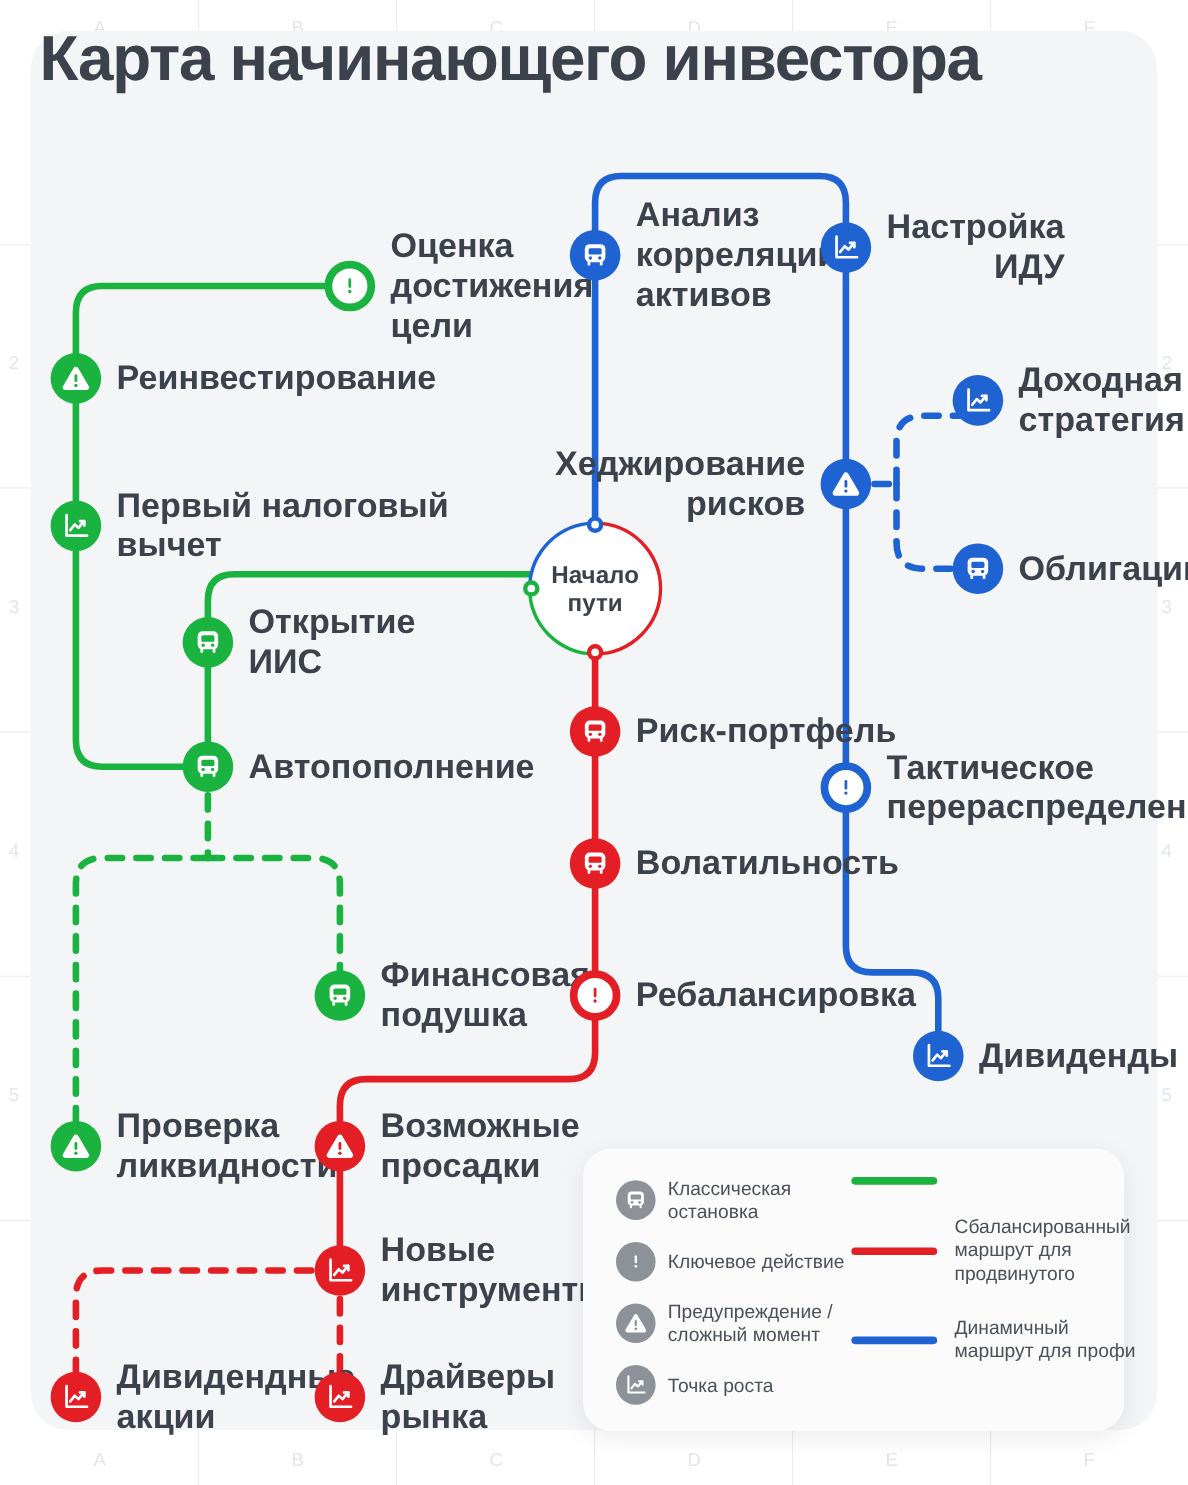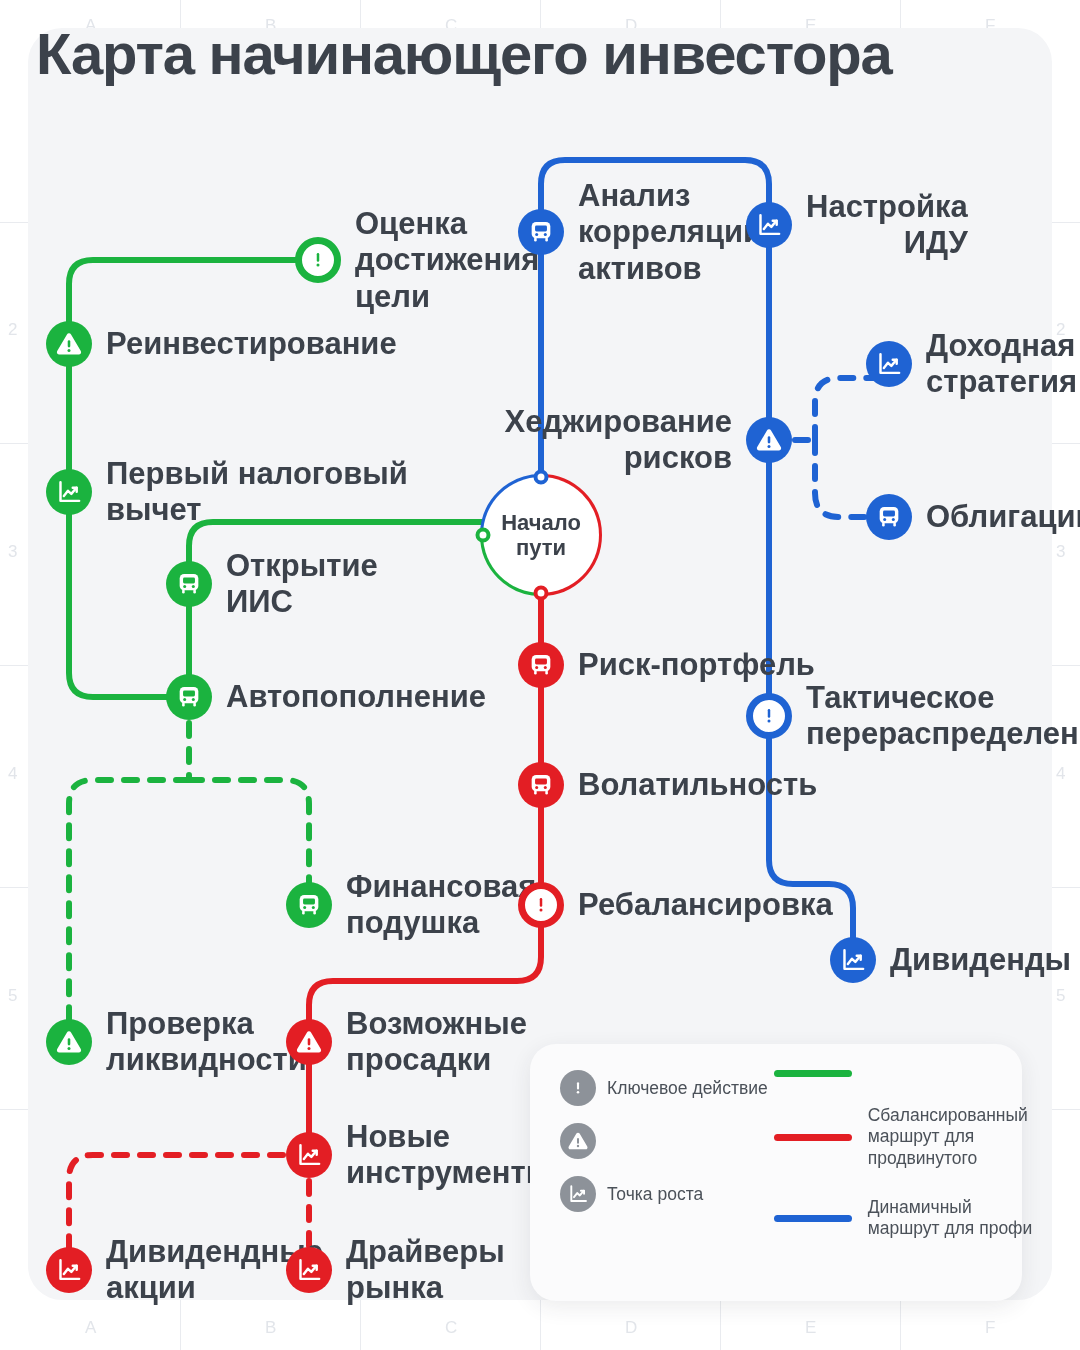--- a/index.html
+++ b/index.html
@@ -197,21 +197,21 @@
       <div class="node" style="left: 69px; top: 344px;">
         <div class="dot solid" style="background: rgb(27, 179, 63);">
           <svg width="28" height="28" viewBox="0 0 24 24">
             <path d="M10.26 3.9 1.9 18.1a2 2 0 0 0 1.74 3h16.72a2 2 0 0 0 1.74-3L13.74 3.9a2 2 0 0 0-3.48 0Z" fill="#ffffff"></path>
             <rect x="10.9" y="8.8" width="2.2" height="6.1" rx="1.1" fill="#1bb33f"></rect>
             <circle cx="12" cy="17.5" r="1.3" fill="#1bb33f"></circle>
           </svg>
         </div>
         <div class="nlabel">Реинвестирование</div>
       </div>
-      <div class="node" style="left: 69px; top: 492px;">
+      <div class="node" style="left: 69px; top: 478px;">
         <div class="dot solid" style="background: rgb(27, 179, 63);">
           <svg width="28" height="28" viewBox="0 0 24 24" fill="none" stroke="#ffffff" stroke-width="2.1" stroke-linecap="round" stroke-linejoin="round">
             <path d="M4.7 3.6v16h16"></path>
             <path d="M7.6 15.4 11.1 11 14 13.6l4.4-5.2"></path>
             <path d="M15.2 8.4h3.4v3.4"></path>
           </svg>
         </div>
         <div class="nlabel">Первый налоговый
 вычет</div>
       </div>
@@ -424,37 +424,53 @@
             <path d="M7.6 15.4 11.1 11 14 13.6l4.4-5.2"></path>
             <path d="M15.2 8.4h3.4v3.4"></path>
           </svg>
         </div>
         <div class="nlabel">Дивиденды</div>
       </div>
     </div>
 
   <div id="legend">
     <div id="legend-icons">
+        <div class="leg-item">
+          <div class="leg-ico">
+            <svg width="22" height="22" viewBox="0 0 24 24">
+              <rect x="4" y="3.4" width="16" height="14" rx="3.8" fill="#ffffff"></rect>
+              <rect x="6.9" y="6.5" width="10.2" height="5" rx="1.2" fill="#8d9299"></rect>
+              <circle cx="8.3" cy="14.2" r="1.3" fill="#8d9299"></circle>
+              <circle cx="15.7" cy="14.2" r="1.3" fill="#8d9299"></circle>
+              <rect x="6.1" y="16.6" width="2.2" height="3.6" rx="1.1" fill="#ffffff"></rect>
+              <rect x="15.7" y="16.6" width="2.2" height="3.6" rx="1.1" fill="#ffffff"></rect>
+            </svg>
+          </div>
+          <div class="leg-txt">Классическая
+остановка</div>
+        </div>
         <div class="leg-item">
           <div class="leg-ico">
             <svg width="22" height="22" viewBox="0 0 24 24">
               <rect x="10.85" y="5.6" width="2.3" height="8" rx="1.15" fill="#ffffff"></rect>
               <circle cx="12" cy="16.6" r="1.4" fill="#ffffff"></circle>
             </svg>
           </div>
           <div class="leg-txt">Ключевое действие</div>
         </div>
         <div class="leg-item">
           <div class="leg-ico">
             <svg width="22" height="22" viewBox="0 0 24 24">
               <path d="M10.26 3.9 1.9 18.1a2 2 0 0 0 1.74 3h16.72a2 2 0 0 0 1.74-3L13.74 3.9a2 2 0 0 0-3.48 0Z" fill="#ffffff"></path>
               <rect x="10.9" y="8.8" width="2.2" height="6.1" rx="1.1" fill="#8d9299"></rect>
               <circle cx="12" cy="17.5" r="1.3" fill="#8d9299"></circle>
             </svg>
           </div>
+          <div class="leg-txt">Предупреждение /
+сложный момент</div>
         </div>
         <div class="leg-item">
           <div class="leg-ico">
             <svg width="22" height="22" viewBox="0 0 24 24" fill="none" stroke="#ffffff" stroke-width="2.1" stroke-linecap="round" stroke-linejoin="round">
               <path d="M4.7 3.6v16h16"></path>
               <path d="M7.6 15.4 11.1 11 14 13.6l4.4-5.2"></path>
               <path d="M15.2 8.4h3.4v3.4"></path>
             </svg>
           </div>
           <div class="leg-txt">Точка роста</div>

